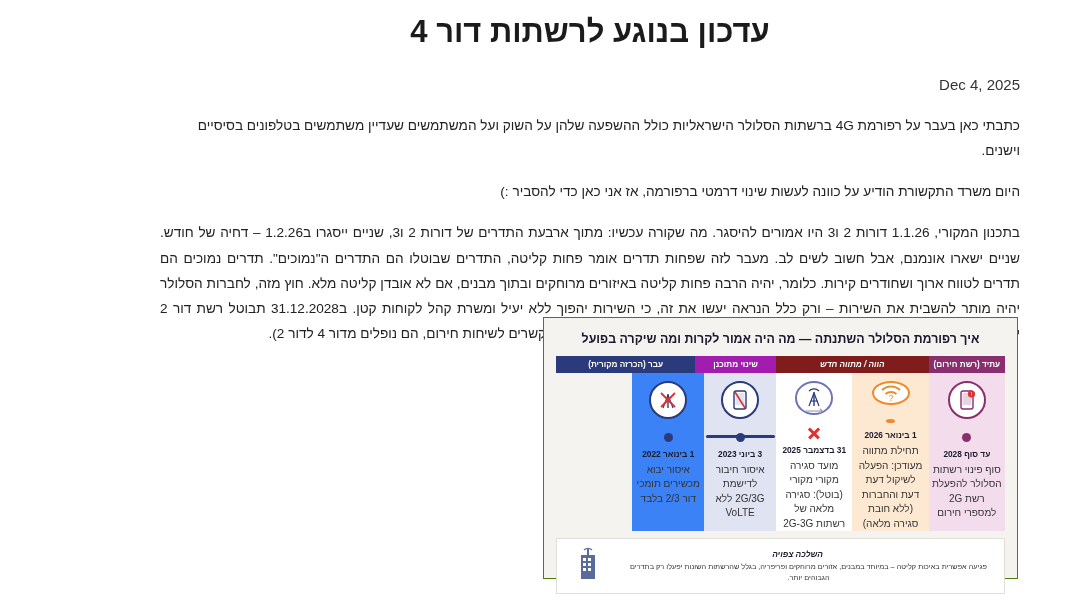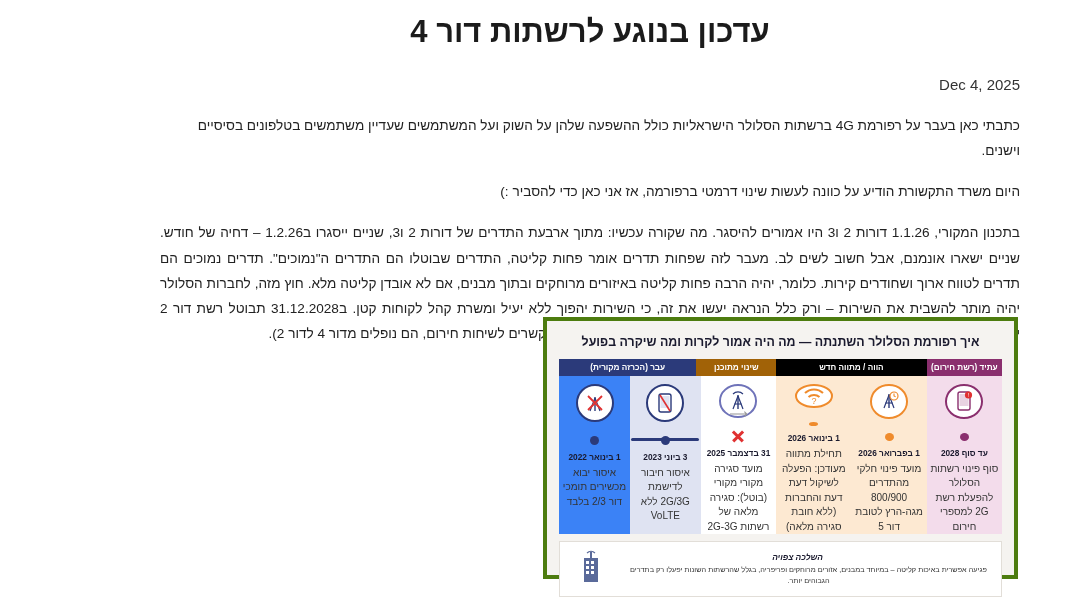--- a/index.html
+++ b/index.html
@@ -58,21 +58,21 @@
   }
 
   
   .info {
     position: absolute;
     left: 543px;
     top: 317px;
     width: 475px;
     height: 262px;
     background: #f5f3f0;
-    border: 4px solid #4d7c0f;
+    border: 1px solid #4d7c0f;
     box-sizing: border-box;
     padding: 10px 12px 8px 12px;
     direction: rtl;
   }
   .info-title {
     text-align: center;
     font-size: 12.4px;
     font-weight: bold;
     color: #1a1a2e;
     margin: 4px 0 10px 0;
@@ -86,22 +86,22 @@
   .band {
     color: #ffffff;
     font-size: 8.2px;
     font-weight: bold;
     display: flex;
     align-items: center;
     justify-content: center;
     letter-spacing: 0;
   }
   .band.b1 { background: #2b3a7a; }
-  .band.b2 { background: #a16207; }
-  .band.b3 { background: #000000; }
+  .band.b2 { background: #a21caf; }
+  .band.b3 { background: #7f1d1d; font-style: italic; }
   .band.b4 { background: #8a2f6e; }
 
   .cols {
     display: flex;
     flex-direction: row;
     width: 100%;
     height: 158px;
     position: relative;
   }
   .colwrap {
@@ -263,34 +263,20 @@
             <rect x="5.5" y="4" width="9" height="12" fill="#e8d3e2"></rect>
             <circle cx="14.5" cy="5" r="3.6" fill="#e03131"></circle>
             <text x="14.5" y="7.3" font-size="5.4" fill="#ffffff" text-anchor="middle" font-family="Liberation Sans, sans-serif">!</text>
           </svg>
         </div>
         <div class="node purple"></div>
         <div class="cdate">עד סוף 2028</div>
         <div class="ctext">סוף פינוי רשתות הסלולר להפעלת רשת 2G למספרי חירום</div>
       </div>
 
-      <div class="colwrap c5" style="width:17%">
-        <div class="circle orange">
-          <svg width="22" height="22" viewBox="0 0 22 22">
-            <path d="M11 4 L11 18" stroke="#2b3a7a" stroke-width="1.4"></path>
-            <path d="M11 5 L6 18 M11 5 L16 18" stroke="#2b3a7a" stroke-width="1.2" fill="none"></path>
-            <path d="M7.5 13 L14.5 13" stroke="#2b3a7a" stroke-width="1.1"></path>
-            <circle cx="16" cy="6" r="4" fill="#ffffff" stroke="#ef8b2c" stroke-width="1.2"></circle>
-            <path d="M16 3.6 L16 6 L17.6 6.8" stroke="#ef8b2c" stroke-width="1.1" fill="none"></path>
-          </svg>
-        </div>
-        <div class="node orange"></div>
-        <div class="cdate">1 בפברואר 2026</div>
-        <div class="ctext">מועד פינוי חלקי מהתדרים 800/900 מגה-הרץ לטובת דור 5</div>
-      </div>
 
       <div class="colwrap c4" style="width:17%">
         <div class="circle orange">
           <svg width="24" height="20" viewBox="0 0 24 20">
             <path d="M3 7 A13 13 0 0 1 21 7" stroke="#ef8b2c" stroke-width="2" fill="none"></path>
             <path d="M6.5 11 A8.5 8.5 0 0 1 17.5 11" stroke="#ef8b2c" stroke-width="2" fill="none"></path>
             <text x="12" y="18" font-size="9" fill="#ef8b2c" text-anchor="middle" font-family="Liberation Sans, sans-serif">?</text>
           </svg>
         </div>
         <div class="node orange"></div>

